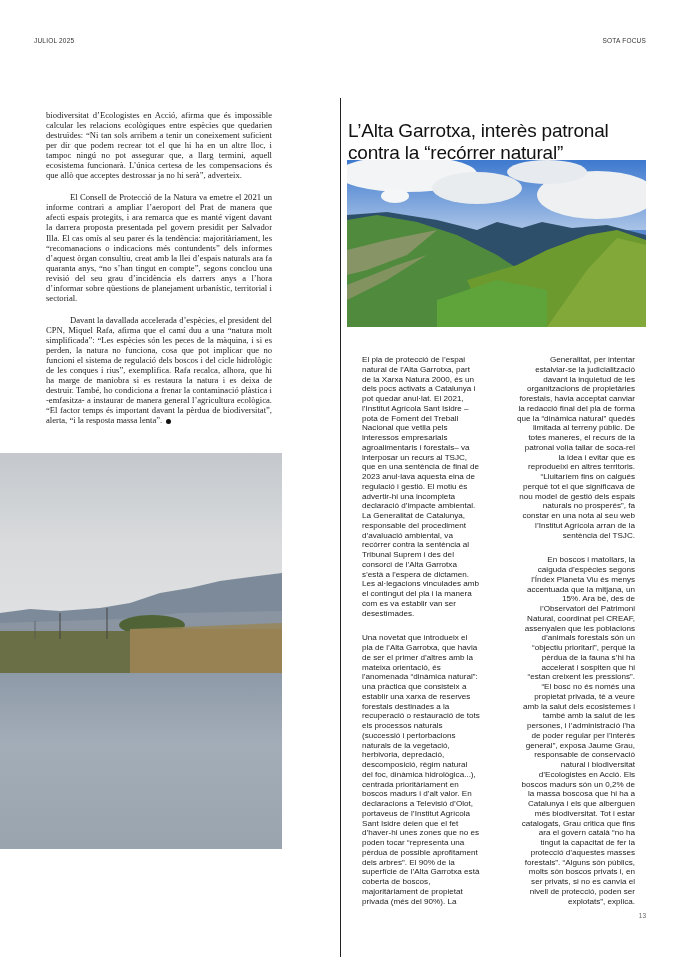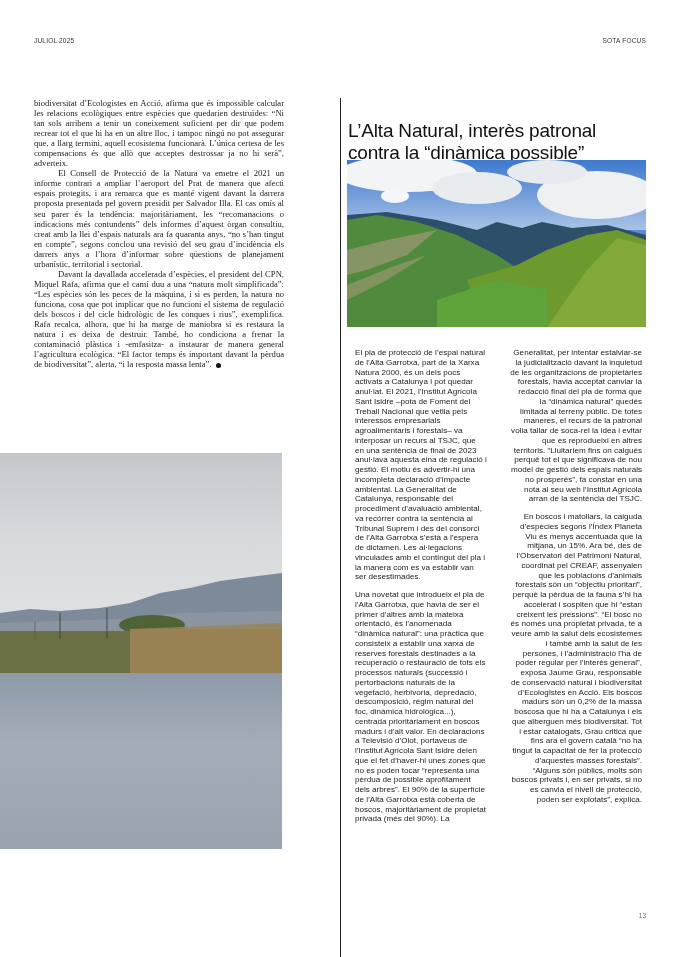--- a/index.html
+++ b/index.html
@@ -3,39 +3,39 @@
 <meta charset="utf-8">
 <style>
   html, body { margin:0; padding:0; background:#ffffff; }
   body { width:680px; height:957px; position:relative; overflow:hidden; color:#1a1a1a; }
   .hdr { position:absolute; top:37px; font-family:"Liberation Sans", sans-serif; font-size:6.5px; letter-spacing:0.2px; color:#333; }
   .hdr-left { left:34px; }
   .hdr-right { right:34px; }
 
   .left-col { position:absolute; left:34px; top:98px; width:250px;
     font-family:"Liberation Serif", serif; font-size:8.6px; line-height:10.05px; text-align:justify; color:#1b1b1b; }
-  .left-col p { margin:0; }
+  .left-col p { margin:12px; }
   .left-col p.indent { text-indent:24px; }
   .endmark { display:inline-block; width:5px; height:5px; border-radius:50%; background:#111; margin-left:4px; vertical-align:middle; }
 
   .photo-left { position:absolute; left:0; top:453px; width:282px; height:396px; overflow:hidden;
     background:linear-gradient(#c9ccd0 0%, #d9dbdd 30%, #dcdfe0 45%, #d6d8db 52%, #cfd3d7 55%); }
   .photo-left svg { position:absolute; left:0; top:0; }
 
   .divider { position:absolute; left:340px; top:98px; width:1px; height:859px; background:#222; }
 
   .title { position:absolute; left:348px; top:104px; width:300px;
     font-family:"Liberation Sans", sans-serif; font-size:19px; line-height:22px; font-weight:normal; color:#111; letter-spacing:-0.2px; }
   .title span { display:block; }
 
   .photo-right { position:absolute; left:347px; top:160px; width:299px; height:167px; overflow:hidden; background:#5b8bd0; }
 
   .body-col { position:absolute; top:340px; width:148px;
     font-family:"Liberation Sans", sans-serif; font-size:8.1px; line-height:9.75px; color:#222; }
-  .body-col p { margin:8px; }
+  .body-col p { margin:15px; }
   .col-a { left:347px; }
   .col-b { left:502px;text-align:right; }
 
   .page-num { position:absolute; right:34px; top:912px; font-family:"Liberation Sans", sans-serif; font-size:6.5px; color:#666; }
 </style>
 </head>
 <body>
 
 <div class="hdr hdr-left">JULIOL 2025</div>
 <div class="hdr hdr-right">SOTA FOCUS</div>
@@ -70,22 +70,22 @@
     <rect x="0" y="220" width="282" height="176" fill="url(#water)"></rect>
     <line x1="60" y1="160" x2="60" y2="186" stroke="#444" stroke-width="1"></line>
     <line x1="107" y1="155" x2="107" y2="186" stroke="#444" stroke-width="1"></line>
     <line x1="35" y1="168" x2="35" y2="186" stroke="#555" stroke-width="0.7"></line>
   </svg>
 </div>
 
 <div class="divider"></div>
 
 <h2 class="title">
-  <span>L’Alta Natural, interès patronal</span>
-  <span>contra la “dinàmica possible”</span>
+  <span>L’Alta Garrotxa, interès patronal</span>
+  <span>contra la “recórrer natural”</span>
 </h2>
 
 <div class="photo-right">
   <svg width="299" height="167" viewBox="0 0 299 167">
     <defs>
       <linearGradient id="sky2" x1="0" y1="0" x2="0" y2="1">
         <stop offset="0" stop-color="#3d79cf"></stop>
         <stop offset="1" stop-color="#a9c3e6"></stop>
       </linearGradient>
     </defs>

